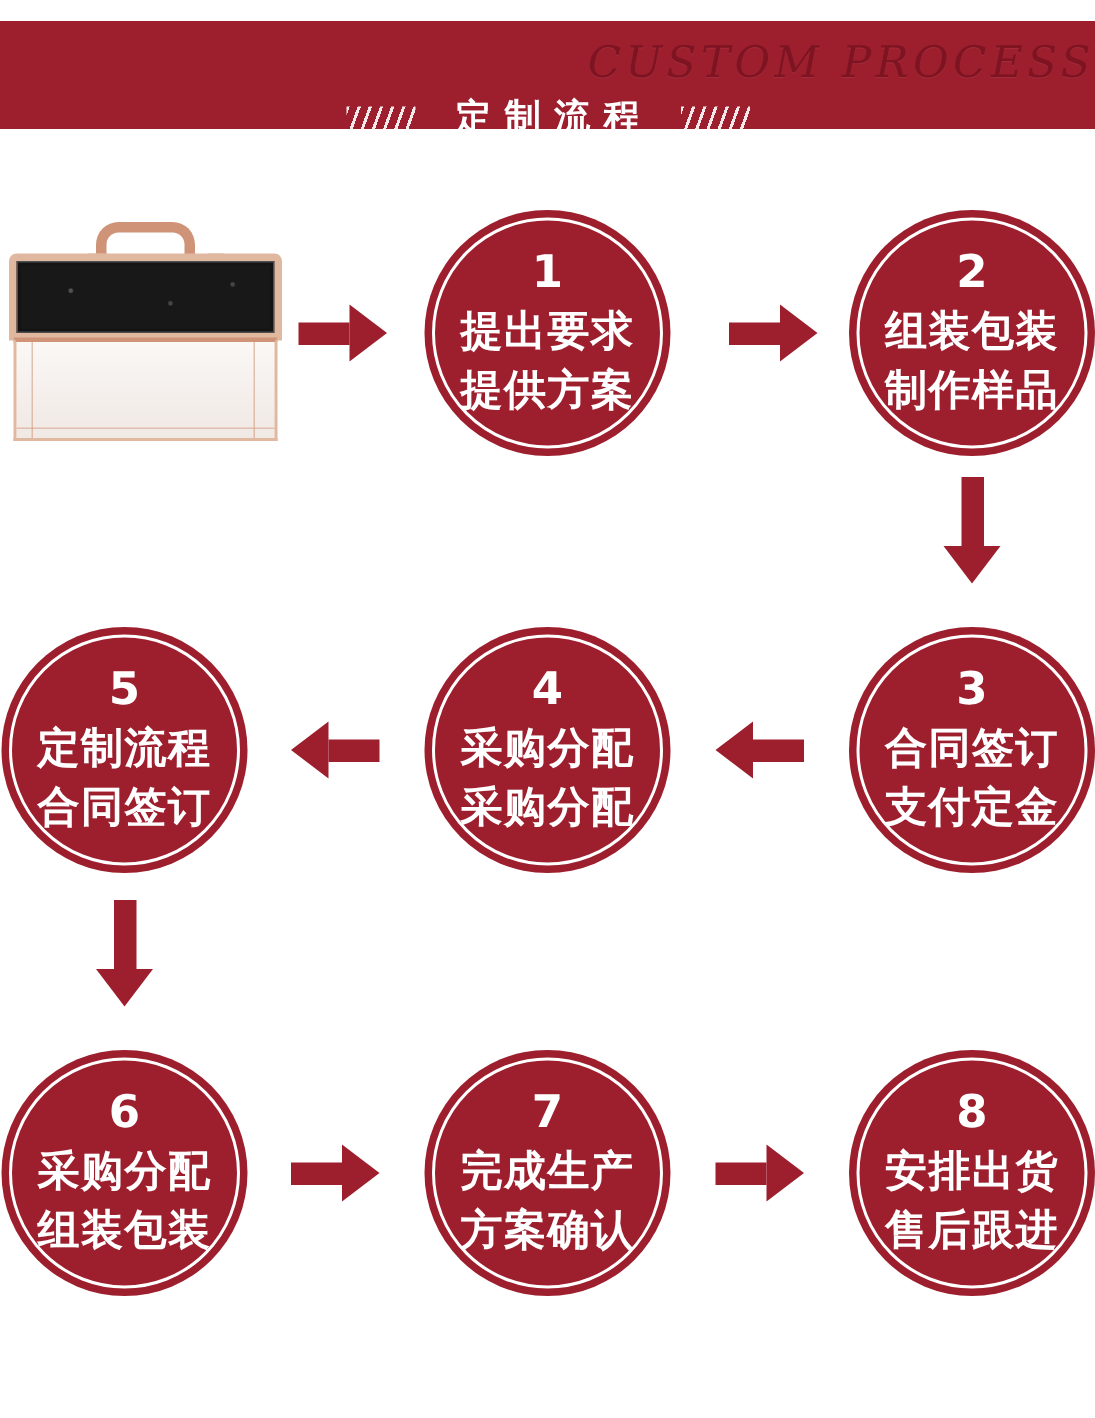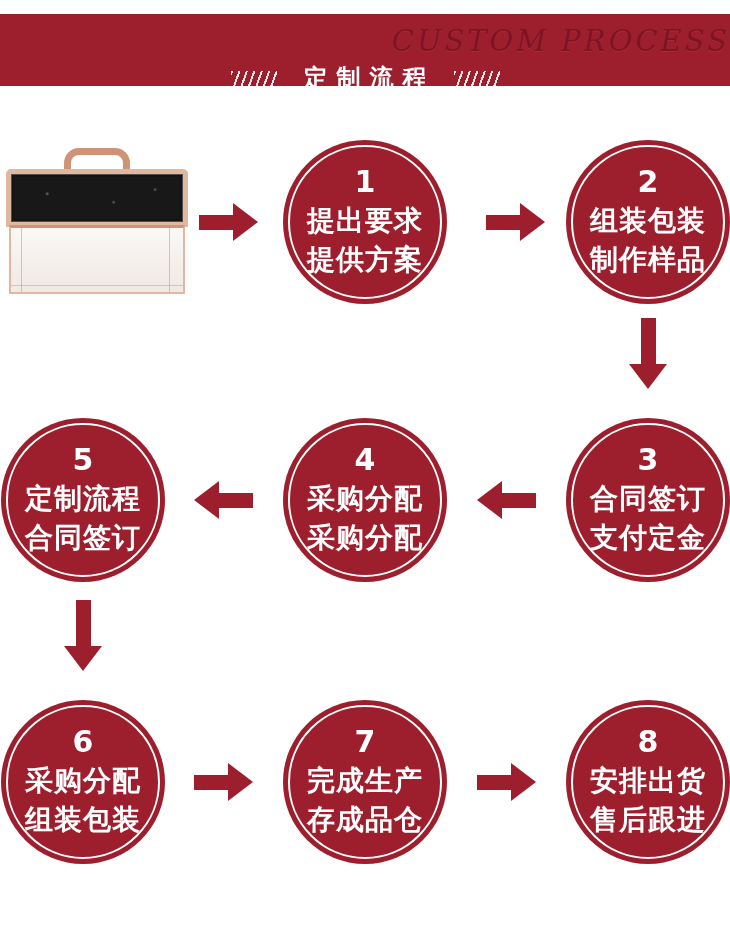--- a/index.html
+++ b/index.html
@@ -239,21 +239,21 @@
     </div>
 
     <div class="arrow-h a-c6-c7">
       <span class="bar"></span>
         <span class="head-r"></span>
     </div>
 
     <div class="circle c7">
       <div class="num">7</div>
       <div class="line">完成生产</div>
-      <div class="line">存成品仓</div>
+      <div class="line">方案确认</div>
     </div>
 
     <div class="arrow-h a-c7-c8">
       <span class="bar"></span>
         <span class="head-r"></span>
     </div>
 
     <div class="circle c8">
       <div class="num">8</div>
       <div class="line">安排出货</div>

